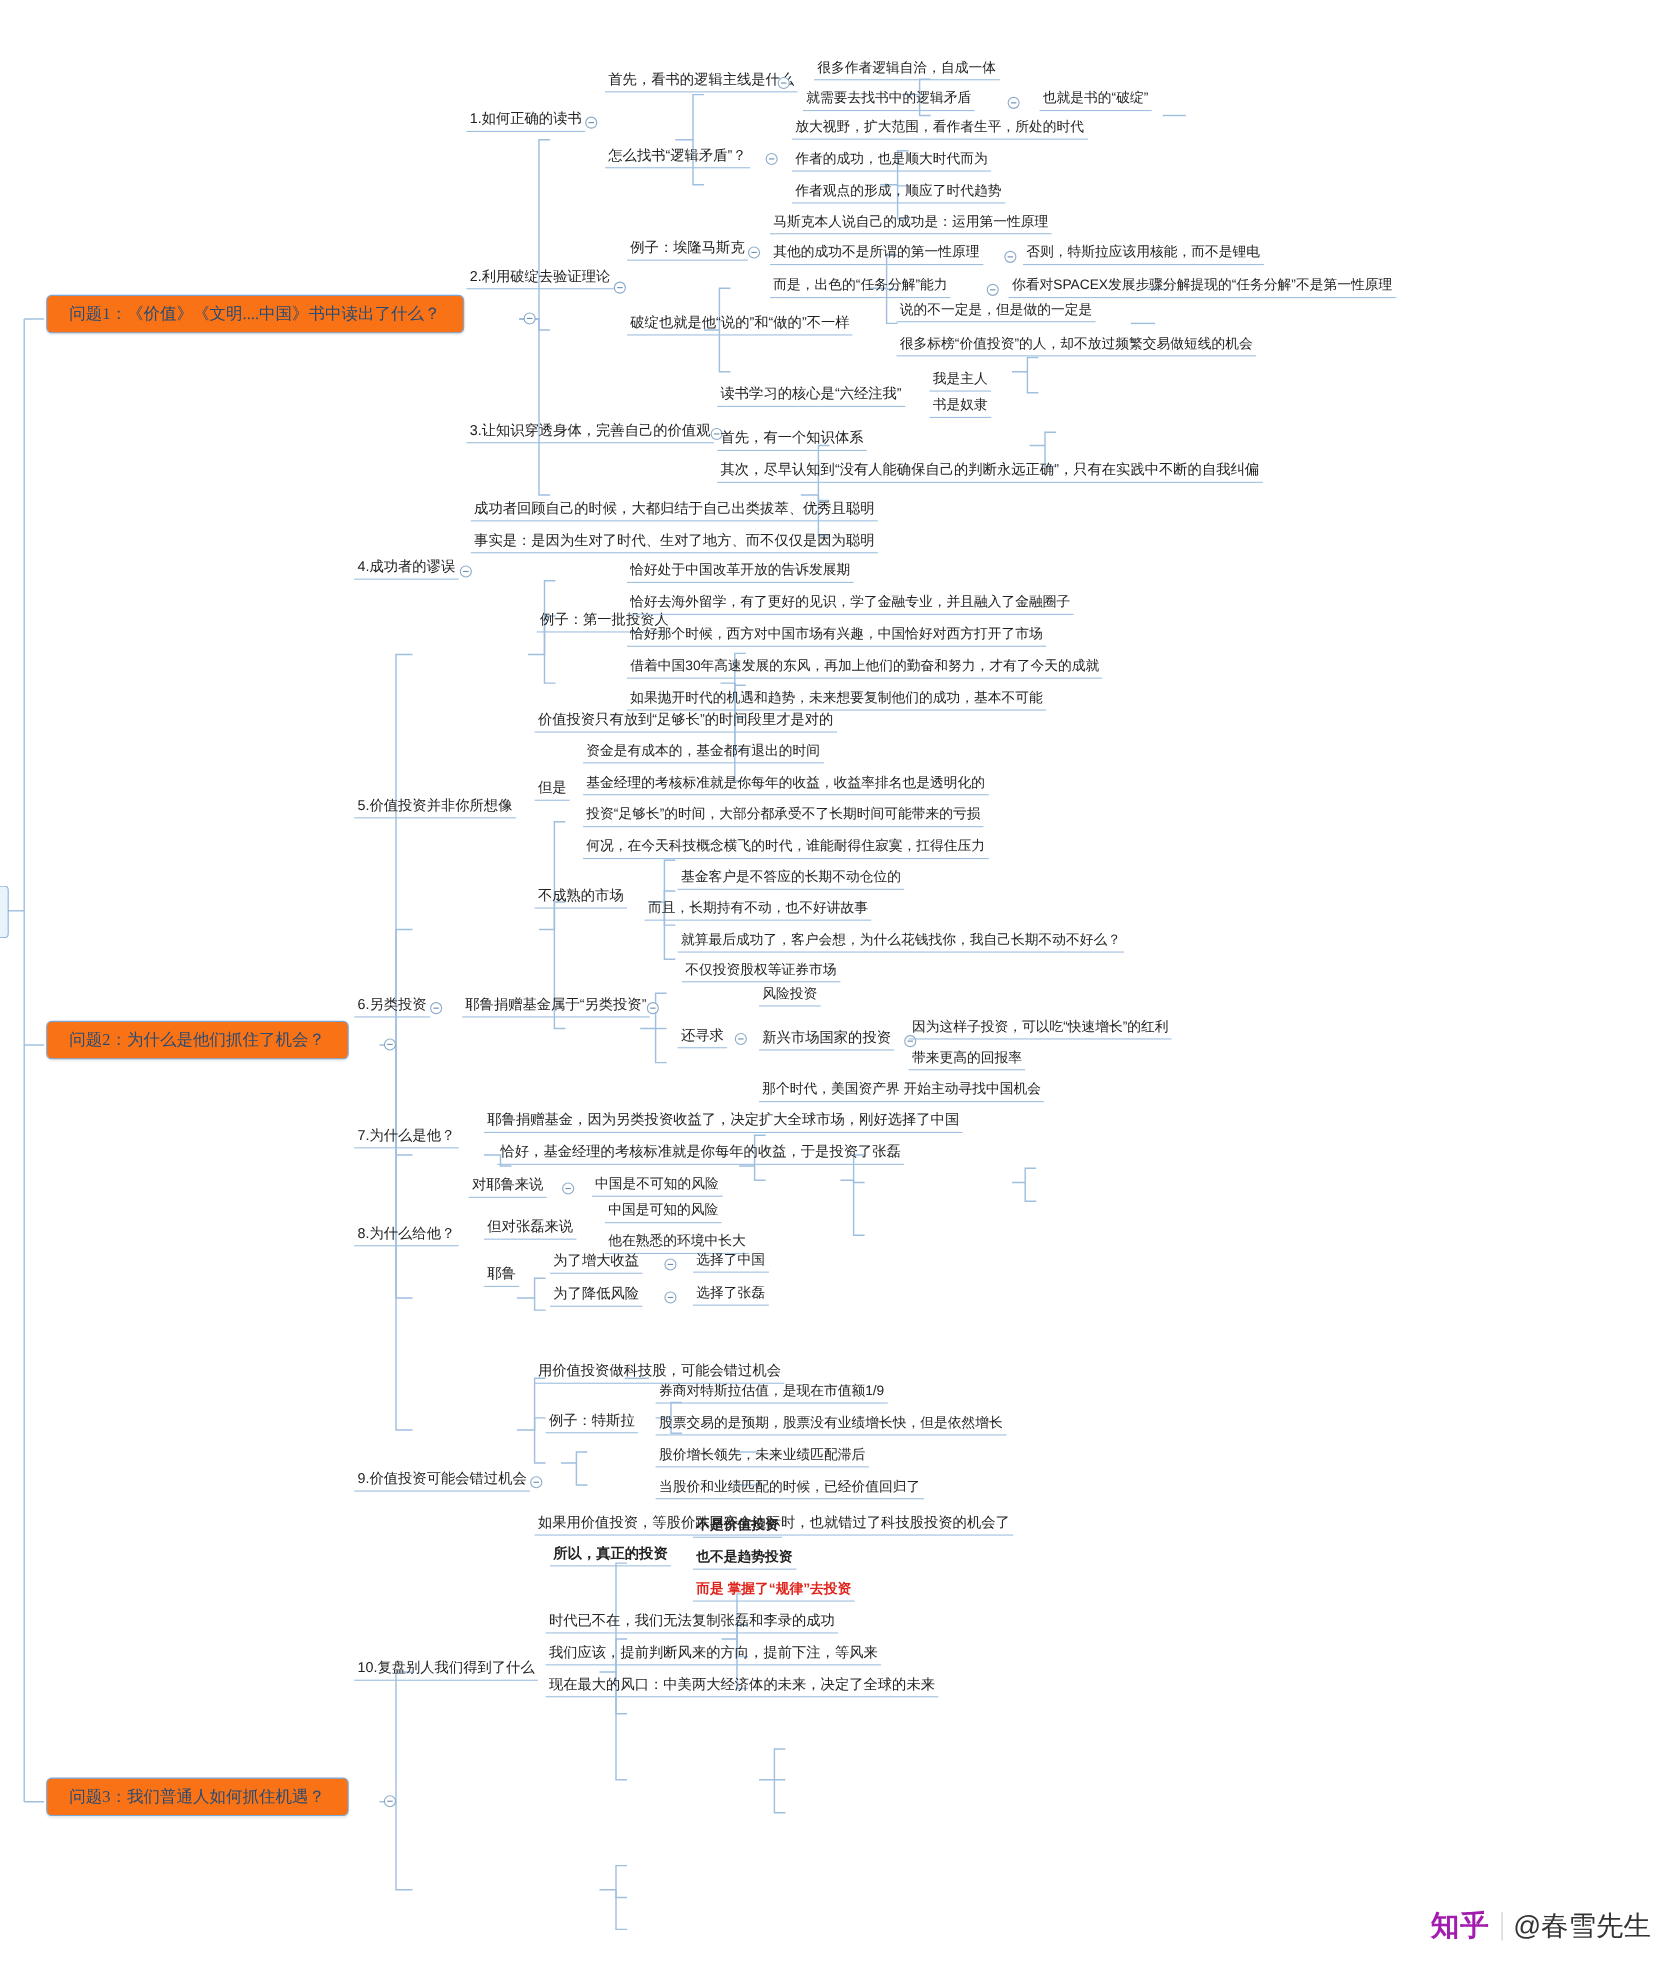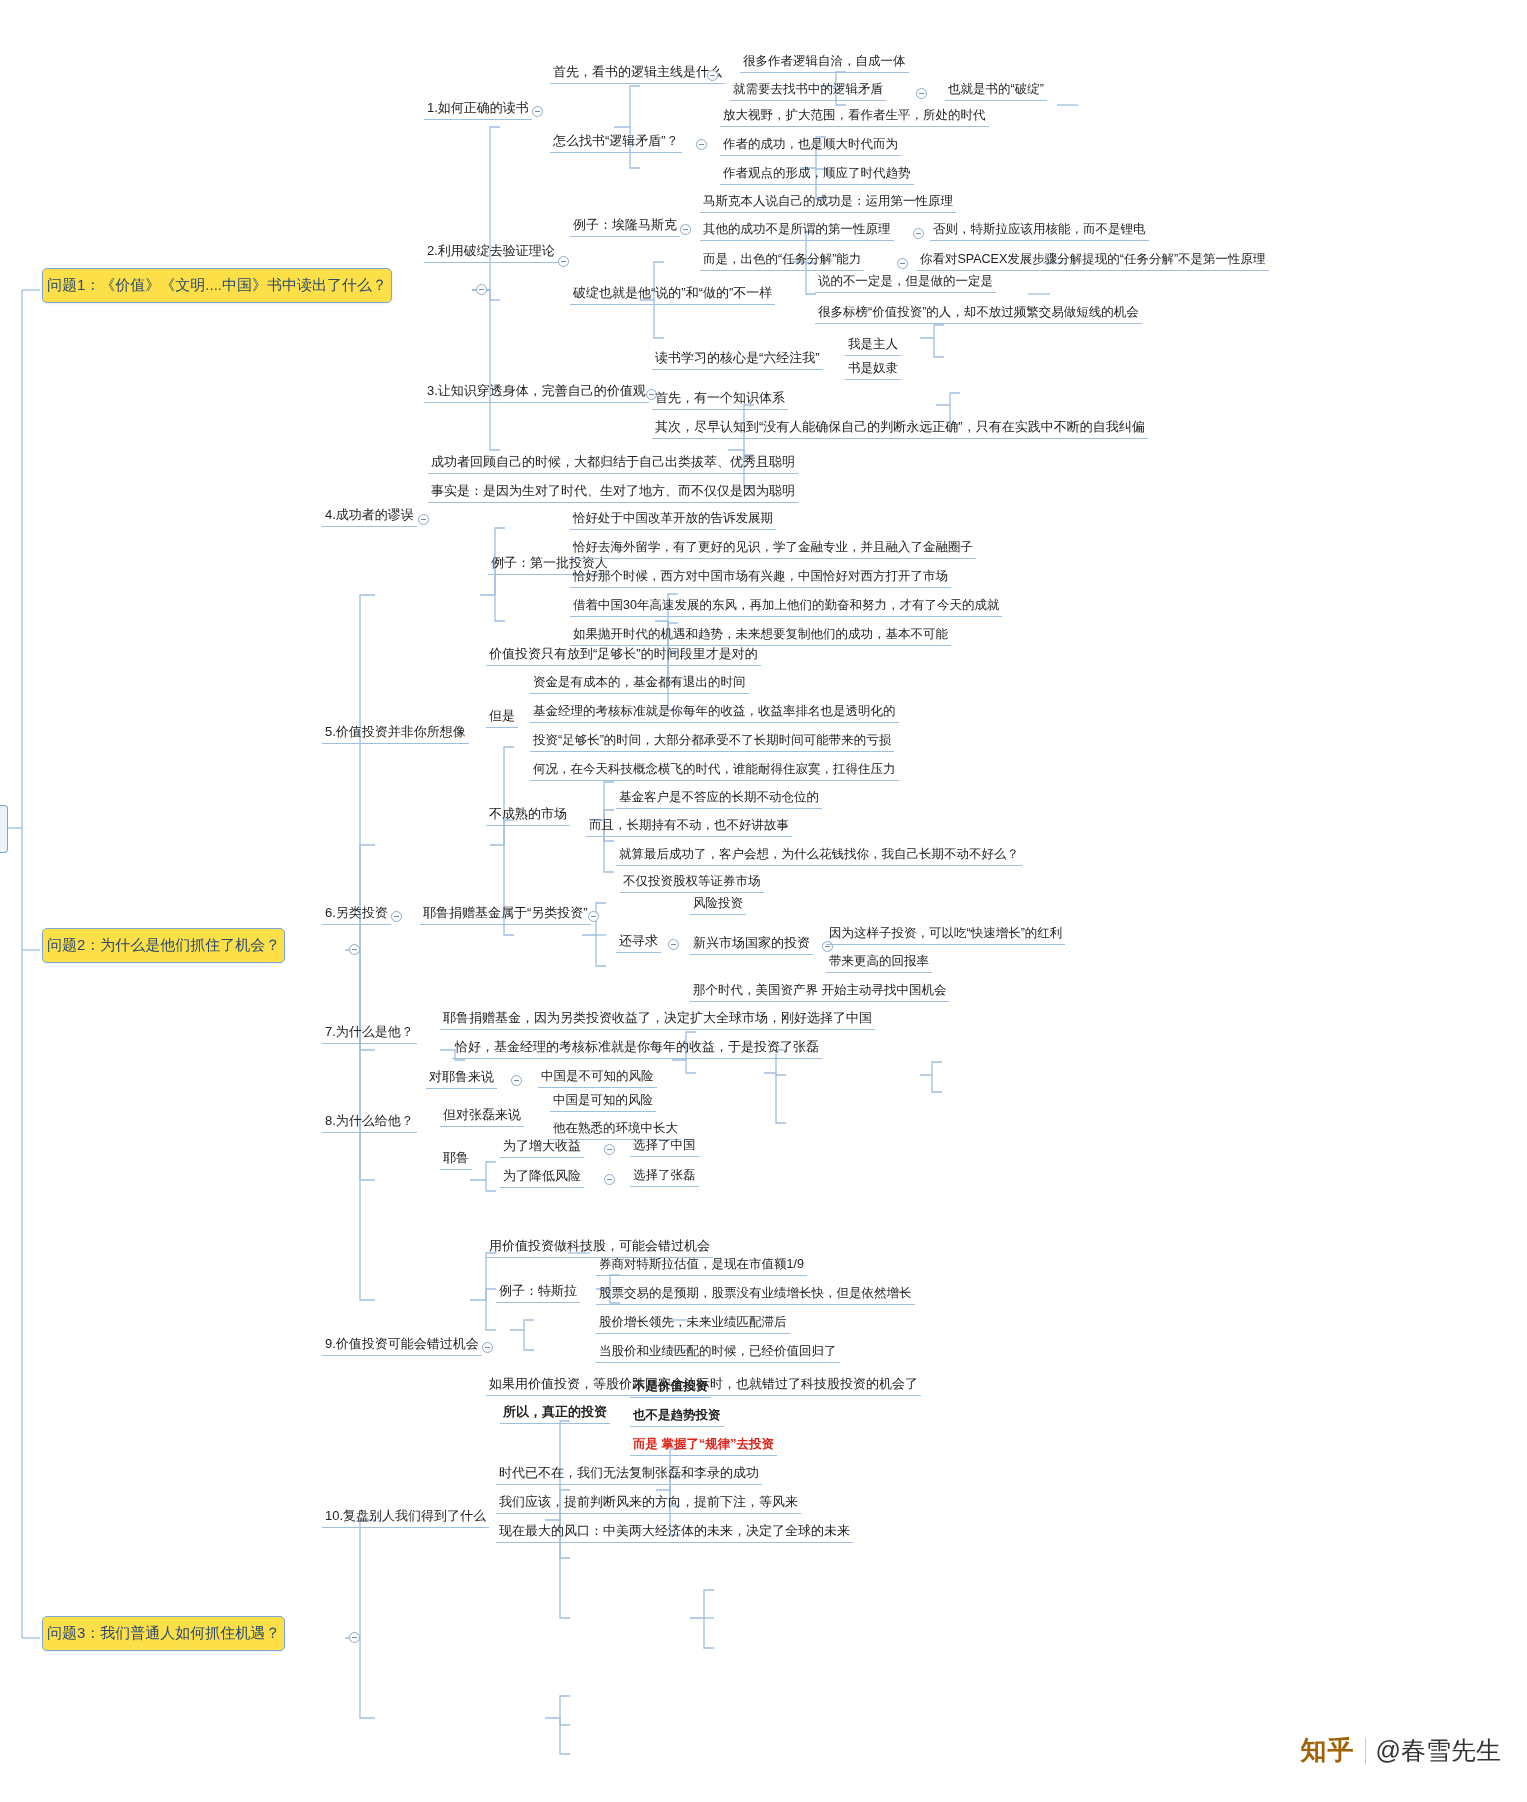--- a/index.html
+++ b/index.html
@@ -4,25 +4,26 @@
 <style>
   html,body{margin:0;padding:0;background:#ffffff;}
   body{width:1527px;height:1802px;position:relative;font-family:"Liberation Sans","DejaVu Sans",sans-serif;color:#222;}
   #canvas{position:absolute;left:0;top:0;width:1527px;height:1802px;}
   svg.links{position:absolute;left:0;top:0;width:1527px;height:1802px;pointer-events:none;}
   .node{position:absolute;box-sizing:border-box;white-space:nowrap;}
   
   .lvl1{
     border:1px solid #7aa7d6;
     border-radius:5px;
-    background:#fde047;
+    background:#f97316;
     color:#2a4a72;
     font-size:15px;
-    padding:7px 4px;
+    padding:7px 20px;
     box-shadow:0 1px 2px rgba(0,0,0,.08);
+    font-family:Liberation Serif, serif;
   }
   
   .lvl2{
     font-size:13px;
     color:#222;
     padding:1px 3px 2px 3px;
     border-bottom:1.2px solid #9fbfdf;
   }
   
   .lvl3{
@@ -54,21 +55,21 @@
     background:#eaf2fa;
   }
   .watermark{
     position:absolute;
     right:26px;bottom:34px;
     display:flex;align-items:center;gap:10px;
     color:#3a3a3a;
     font-size:25px;
   }
   .wm-logo{
-    font-size:26px;color:#a16207;font-weight:bold;letter-spacing:1px;
+    font-size:26px;color:#a21caf;font-weight:bold;letter-spacing:1px;
   }
   .wm-sep{width:1px;height:26px;background:#c9c9c9;}
   .wm-name{font-size:25px;color:#333;}
 </style>
 </head>
 <body>
 
 <div id="canvas">
 
   <svg class="links" viewBox="0 0 1527 1802">

